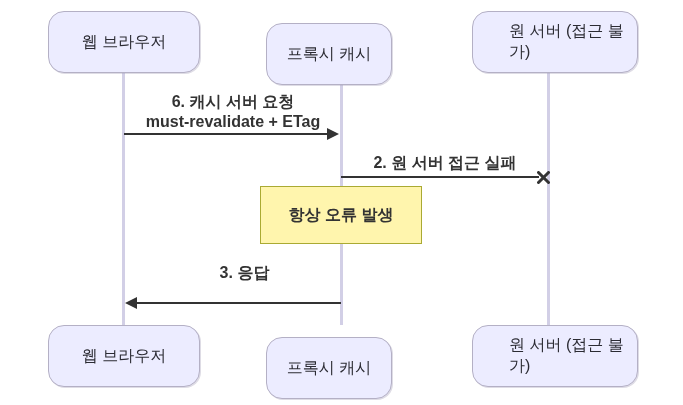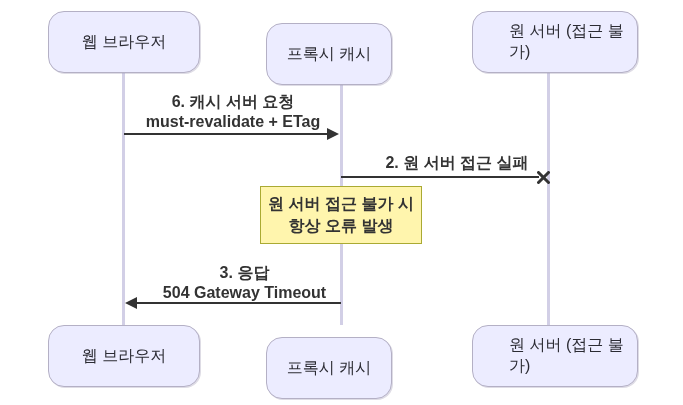--- a/index.html
+++ b/index.html
@@ -43,21 +43,21 @@
 
   
   .msg-label {
     position: absolute;
     text-align: center;
     font-size: 16px; font-weight: 600; color: #333333;
     line-height: 20px; letter-spacing: 0;
     z-index: 2; white-space: nowrap;
   }
   .msg1-label { left: 124px; width: 218px; top: 92px; }
-  .msg2-label { left: 354px; width: 206px; top: 153px; }
+  .msg2-label { left: 342px; width: 206px; top: 153px; }
   .msg3-label { left: 126px; width: 237px; top: 263px; }
 
   .msg-line {
     position: absolute; height: 2px; background: #333333; z-index: 2;
   }
   .msg1-line { left: 124px; width: 205px; top: 133px; }
   .msg2-line { left: 341px; width: 198px; top: 176px; }
   .msg3-line { left: 136px; width: 205px; top: 302px; }
 
   .arrowhead { position: absolute; width: 0; height: 0; z-index: 2; }
@@ -124,24 +124,22 @@
   <div class="msg-label msg2-label">
     <div>2. 원 서버 접근 실패</div>
   </div>
   <div class="msg-line msg2-line"></div>
   <svg class="x-marker" width="13" height="13" viewBox="0 0 13 13">
     <line x1="1.5" y1="1.5" x2="11.5" y2="11.5" stroke="#333333" stroke-width="3" stroke-linecap="round"></line>
     <line x1="11.5" y1="1.5" x2="1.5" y2="11.5" stroke="#333333" stroke-width="3" stroke-linecap="round"></line>
   </svg>
 
   <div class="note-box">
-    <div>원 서버 접근 불가 시</div>
     <div>항상 오류 발생</div>
   </div>
 
   <div class="msg-label msg3-label">
     <div>3. 응답</div>
-    <div>504 Gateway Timeout</div>
   </div>
   <div class="msg-line msg3-line"></div>
   <div class="arrowhead arrow-left"></div>
 
 </div>
 
 </body></html>

